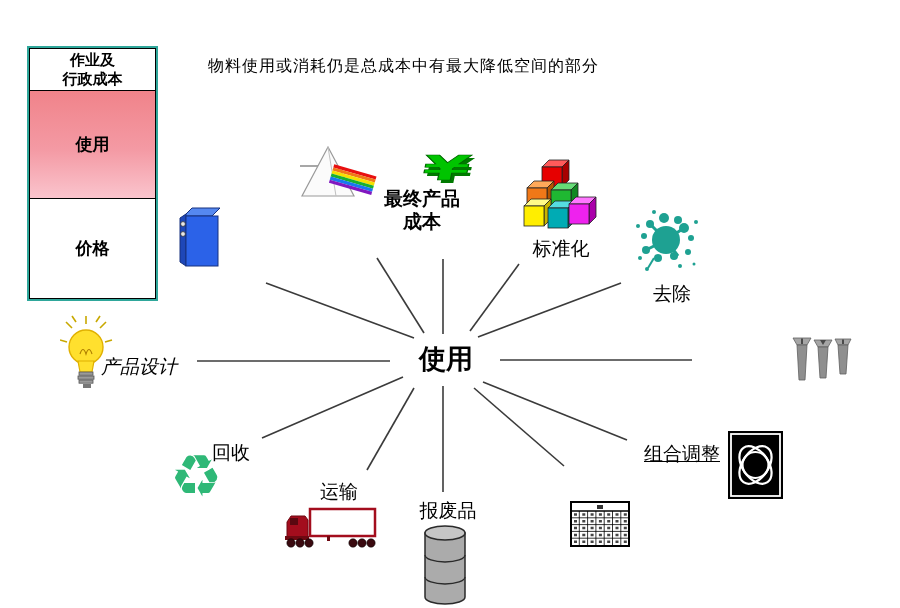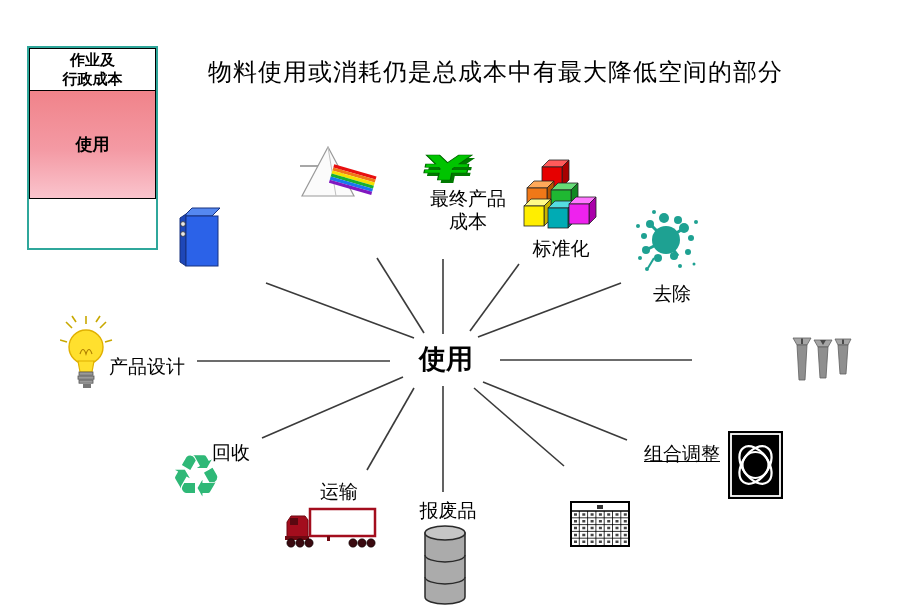--- a/index.html
+++ b/index.html
@@ -1,22 +1,22 @@
 <!DOCTYPE html>
 <html><head>
 <meta charset="utf-8">
 <style>
   html,body{margin:0;padding:0;background:#fff;}
   #canvas{position:relative;width:900px;height:608px;background:#ffffff;overflow:hidden;
           font-family:"Liberation Serif","DejaVu Serif",serif;color:#000;}
   .abs{position:absolute;}
   
-  .slide-title{left:208px;top:56px;font-size:24px;letter-spacing:1px;white-space:nowrap;}
-  
-  .cost-bar{left:27px;top:46px;width:131px;height:204px;border:2px solid #2FA79B;
+  .slide-title{left:208px;top:56px;font-size:16px;letter-spacing:1px;white-space:nowrap;}
+  
+  .cost-bar{left:27px;top:46px;width:131px;height:255px;border:2px solid #2FA79B;
             box-sizing:border-box;display:flex;flex-direction:column;background:#fff;}
   .cost-sec{box-sizing:border-box;border:1px solid #000;text-align:center;font-weight:bold;
             display:flex;flex-direction:column;align-items:center;justify-content:center;}
   .cost-top{height:43px;font-size:15px;line-height:19px;background:#fff;}
   .cost-mid{height:108px;font-size:17px;background:linear-gradient(180deg,#F0838A 0%,#F49AA4 55%,#FAC4CD 100%);border-top:none;}
   .cost-bottom{flex:1;font-size:17px;background:#fff;border-top:none;}
   
   .hub{left:412px;top:341px;width:68px;text-align:center;font-size:27px;font-weight:bold;background:#fff;}
   
   .lbl{font-size:19px;text-align:center;white-space:nowrap;}
@@ -48,38 +48,41 @@
   <div class="abs slide-title">物料使用或消耗仍是总成本中有最大降低空间的部分</div>
 
   <div class="abs cost-bar">
     <div class="cost-sec cost-top">
       <span>作业及</span>
       <span>行政成本</span>
     </div>
     <div class="cost-sec cost-mid">
       <span>使用</span>
     </div>
+    <div class="cost-sec cost-bottom">
+      <span>价格</span>
+    </div>
   </div>
 
   <div class="abs hub">使用</div>
 
 
 
-  <div class="abs lbl lbl2" style="left:422px;top:187px;width:92px;">
+  <div class="abs lbl lbl2" style="left:376px;top:187px;width:92px;font-weight:bold;">
     <span>最终产品</span><br>
     <span>成本</span>
   </div>
 
   <div class="abs lbl" style="left:527px;top:236px;width:68px;">标准化</div>
   <div class="abs lbl" style="left:648px;top:281px;width:48px;">去除</div>
   <div class="abs lbl" style="left:640px;top:441px;width:84px;text-decoration:underline;">组合调整</div>
   <div class="abs lbl" style="left:416px;top:498px;width:64px;">报废品</div>
   <div class="abs lbl" style="left:316px;top:479px;width:46px;">运输</div>
   <div class="abs lbl" style="left:208px;top:440px;width:46px;">回收</div>
-  <div class="abs lbl" style="left:108px;top:354px;width:78px;">产品设计</div>
+  <div class="abs lbl" style="left:100px;top:354px;width:78px;font-style:italic;">产品设计</div>
 
   <svg class="abs" style="left:176px;top:204px;" width="46" height="64">
     <polygon points="8,12 16,4 44,4 36,12" fill="#5588F0" stroke="#16307E" stroke-width="1"></polygon>
     <polygon points="4,14 10,10 10,62 4,58" fill="#1E47B8" stroke="#16307E" stroke-width="1"></polygon>
     <rect x="10" y="12" width="32" height="50" fill="#2B62E8" stroke="#16307E" stroke-width="1"></rect>
     <circle cx="7" cy="20" r="2.4" fill="#E8E8E8" stroke="#333" stroke-width="0.8"></circle>
     <circle cx="7" cy="30" r="2.4" fill="#E8E8E8" stroke="#333" stroke-width="0.8"></circle>
   </svg>
 
   <svg class="abs" style="left:298px;top:144px;" width="82" height="58">

